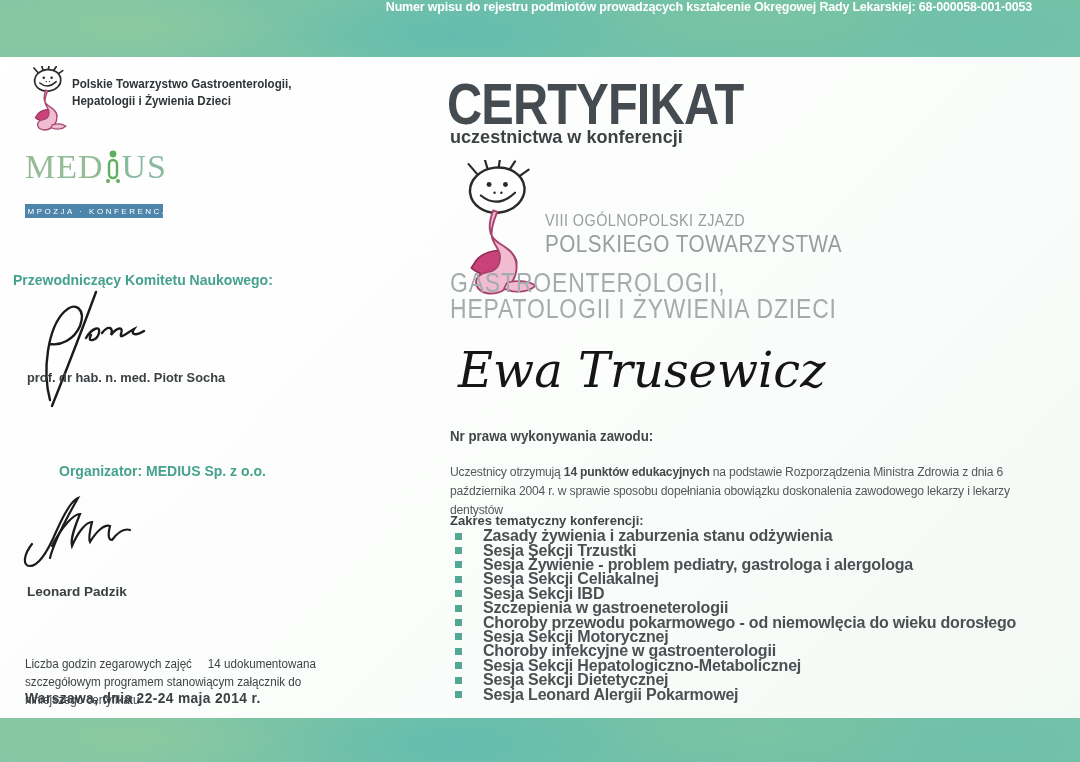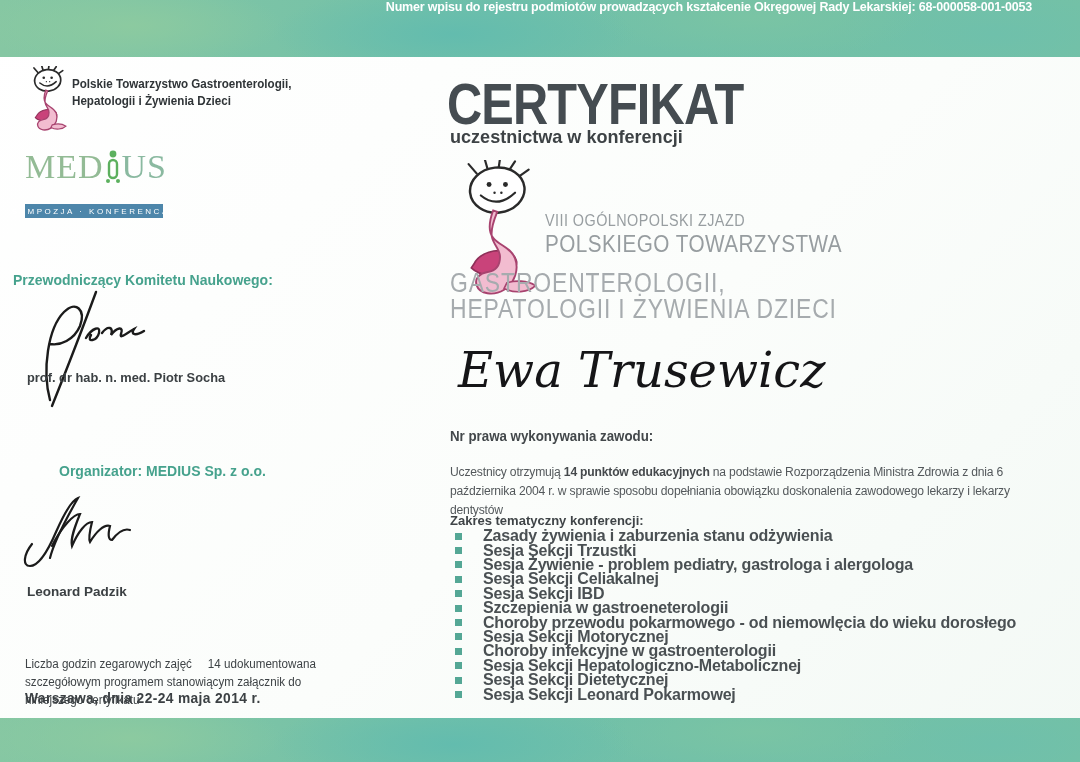--- a/index.html
+++ b/index.html
@@ -202,19 +202,19 @@
     <li>
         <span class="sq"></span>
         <span>Sesja Sekcji Hepatologiczno-Metabolicznej</span>
       </li>
     <li>
         <span class="sq"></span>
         <span>Sesja Sekcji Dietetycznej</span>
       </li>
     <li>
         <span class="sq"></span>
-        <span>Sesja Sekcji Leonard Pokarmowej</span>
+        <span>Sesja Leonard Alergii Pokarmowej</span>
       </li>
   </ul>
 
   <div class="bar bar-bottom"></div>
 
 </div>
 
 </body></html>

